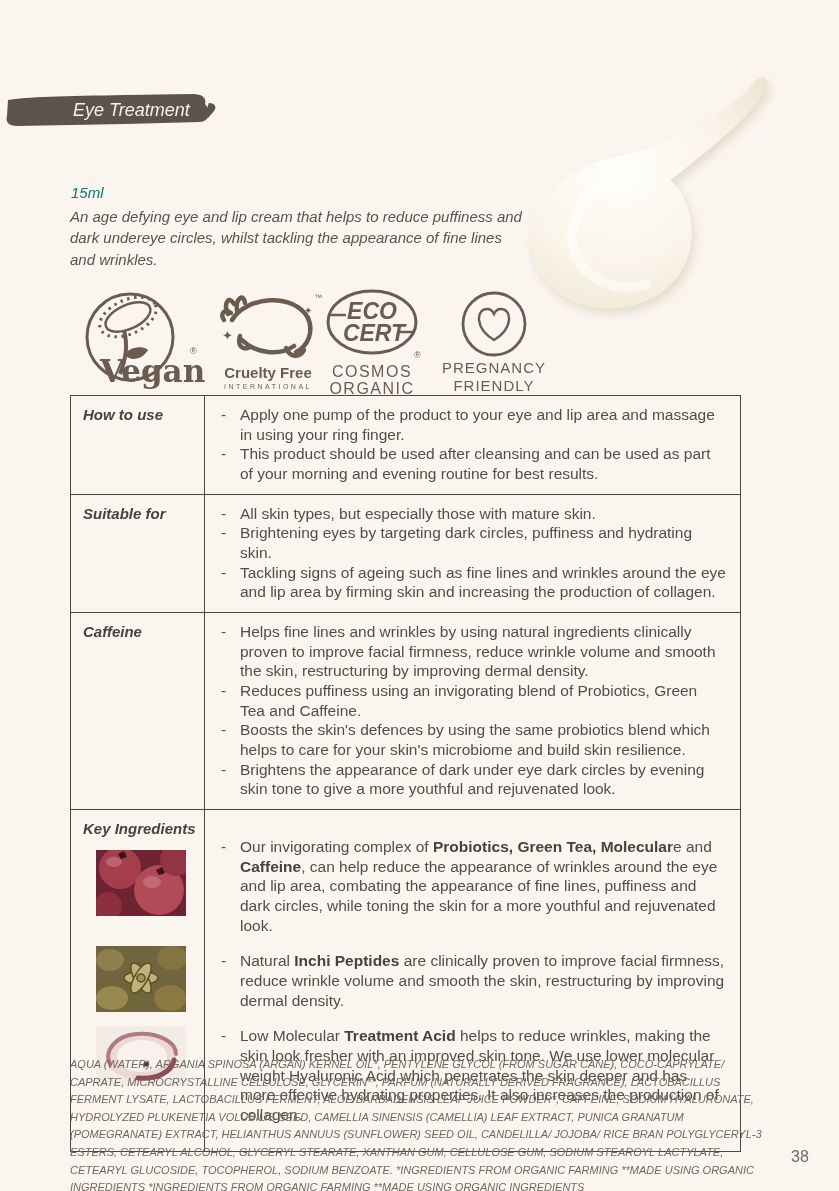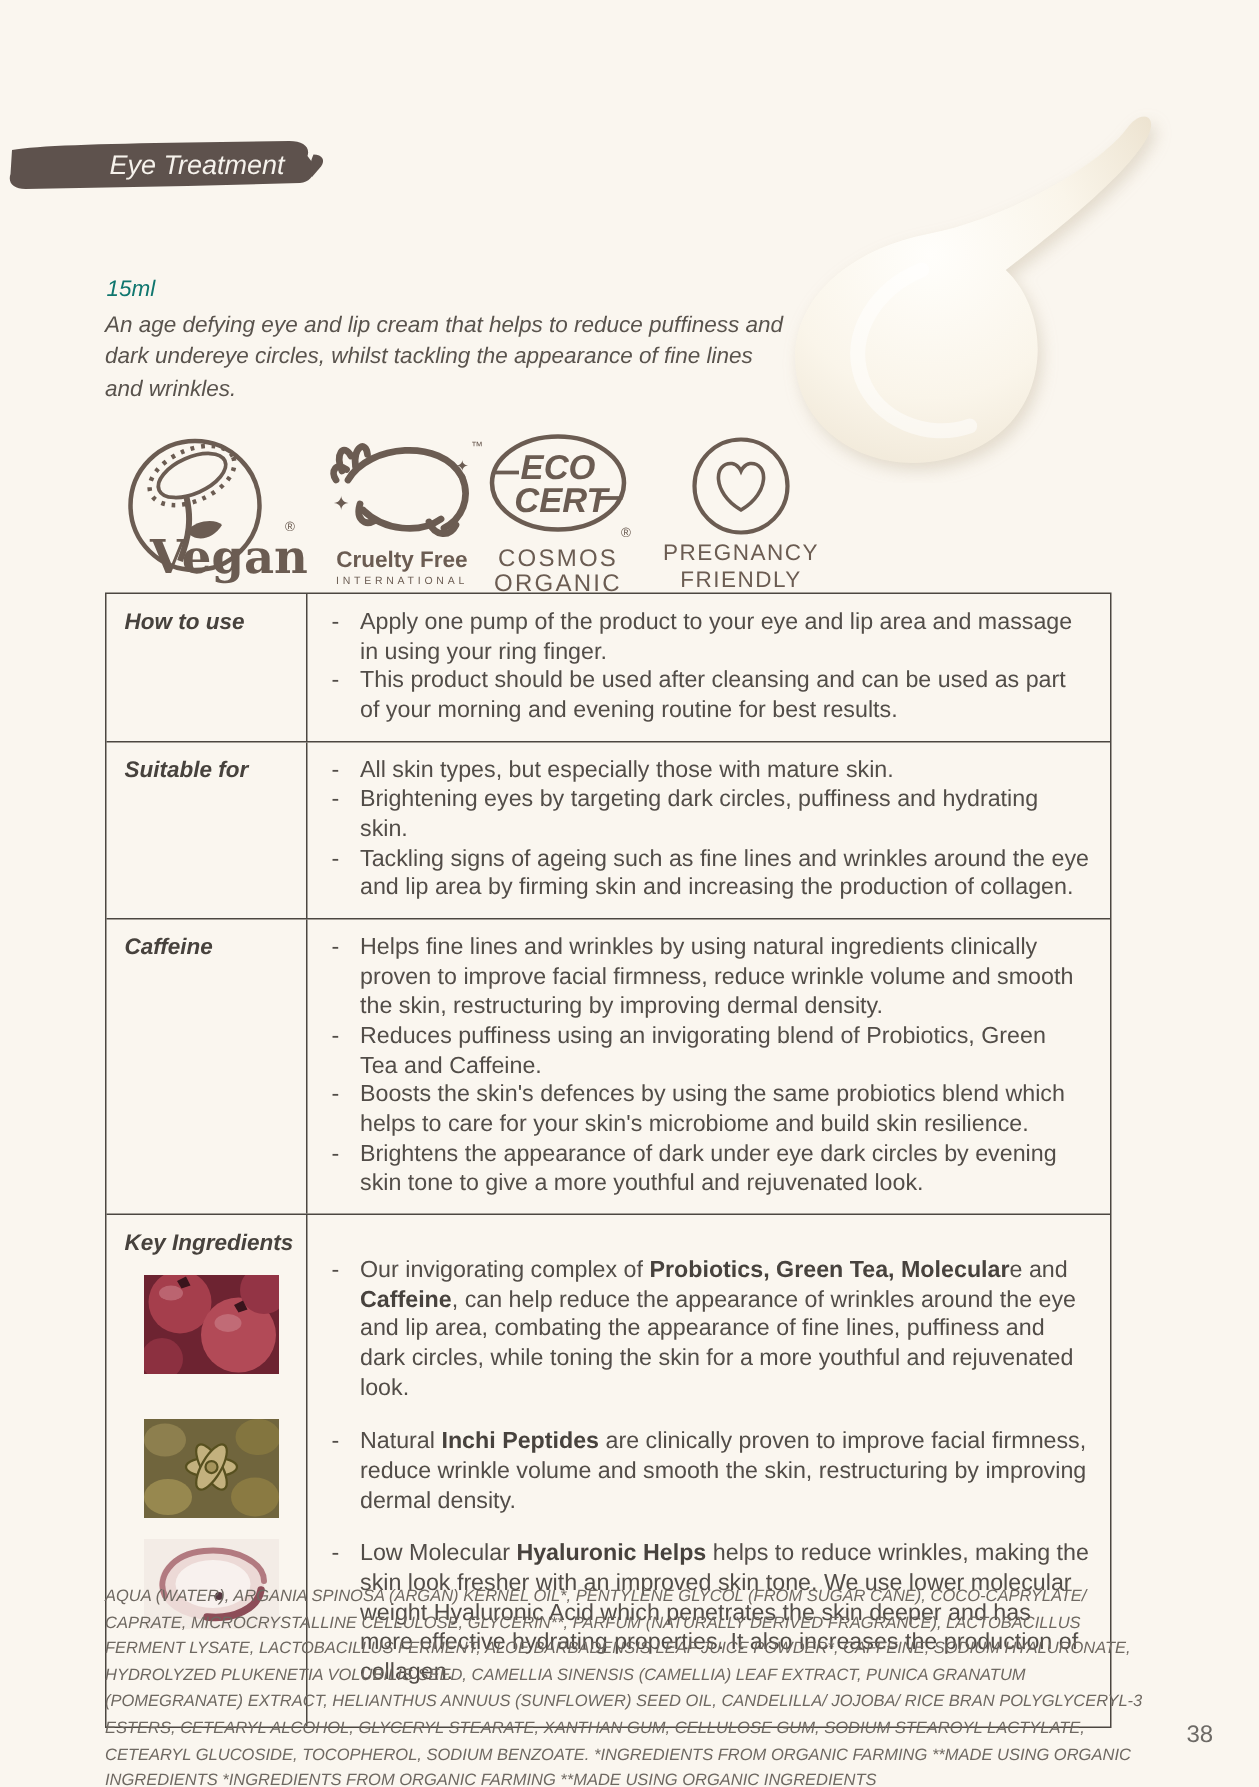--- a/index.html
+++ b/index.html
@@ -238,21 +238,21 @@
           <div class="bullet">
             <span class="dash">-</span>
             <span><span>Our invigorating complex of </span><strong>Probiotics, Green Tea, Molecular</strong><span>e and </span><strong>Caffeine</strong><span>, can help reduce the appearance of wrinkles around the eye and lip area, combating the appearance of fine lines, puffiness and dark circles, while toning the skin for a more youthful and rejuvenated look.</span></span>
           </div>
           <div class="bullet">
             <span class="dash">-</span>
             <span><span>Natural </span><strong>Inchi Peptides</strong><span> are clinically proven to improve facial firmness, reduce wrinkle volume and smooth the skin, restructuring by improving dermal density.</span></span>
           </div>
           <div class="bullet">
             <span class="dash">-</span>
-            <span><span>Low Molecular </span><strong>Hyaluronic Helps</strong><span> helps to reduce wrinkles, making the skin look fresher with an improved skin tone. We use lower molecular weight Hyaluronic Acid which penetrates the skin deeper and has more effective hydrating properties. It also increases the production of collagen.</span></span>
+            <span><span>Low Molecular </span><strong>Treatment Acid</strong><span> helps to reduce wrinkles, making the skin look fresher with an improved skin tone. We use lower molecular weight Hyaluronic Acid which penetrates the skin deeper and has more effective hydrating properties. It also increases the production of collagen.</span></span>
           </div>
         </div>
     </div>
   </div>
 
   <div class="full-ing">
     <div class="fi-text">AQUA (WATER), ARGANIA SPINOSA (ARGAN) KERNEL OIL*, PENTYLENE GLYCOL (FROM SUGAR CANE), COCO-CAPRYLATE/ CAPRATE, MICROCRYSTALLINE CELLULOSE, GLYCERIN**, PARFUM (NATURALLY DERIVED FRAGRANCE), LACTOBACILLUS FERMENT LYSATE, LACTOBACILLUS FERMENT, ALOE BARBADENSIS LEAF JUICE POWDER*, CAFFEINE, SODIUM HYALURONATE, HYDROLYZED PLUKENETIA VOLUBILIS SEED, CAMELLIA SINENSIS (CAMELLIA) LEAF EXTRACT, PUNICA GRANATUM (POMEGRANATE) EXTRACT, HELIANTHUS ANNUUS (SUNFLOWER) SEED OIL, CANDELILLA/ JOJOBA/ RICE BRAN POLYGLYCERYL-3 ESTERS, CETEARYL ALCOHOL, GLYCERYL STEARATE, XANTHAN GUM, CELLULOSE GUM, SODIUM STEAROYL LACTYLATE, CETEARYL GLUCOSIDE, TOCOPHEROL, SODIUM BENZOATE. *INGREDIENTS FROM ORGANIC FARMING **MADE USING ORGANIC INGREDIENTS *INGREDIENTS FROM ORGANIC FARMING **MADE USING ORGANIC INGREDIENTS</div>
   </div>
 
   <div class="pagenum">38</div>

